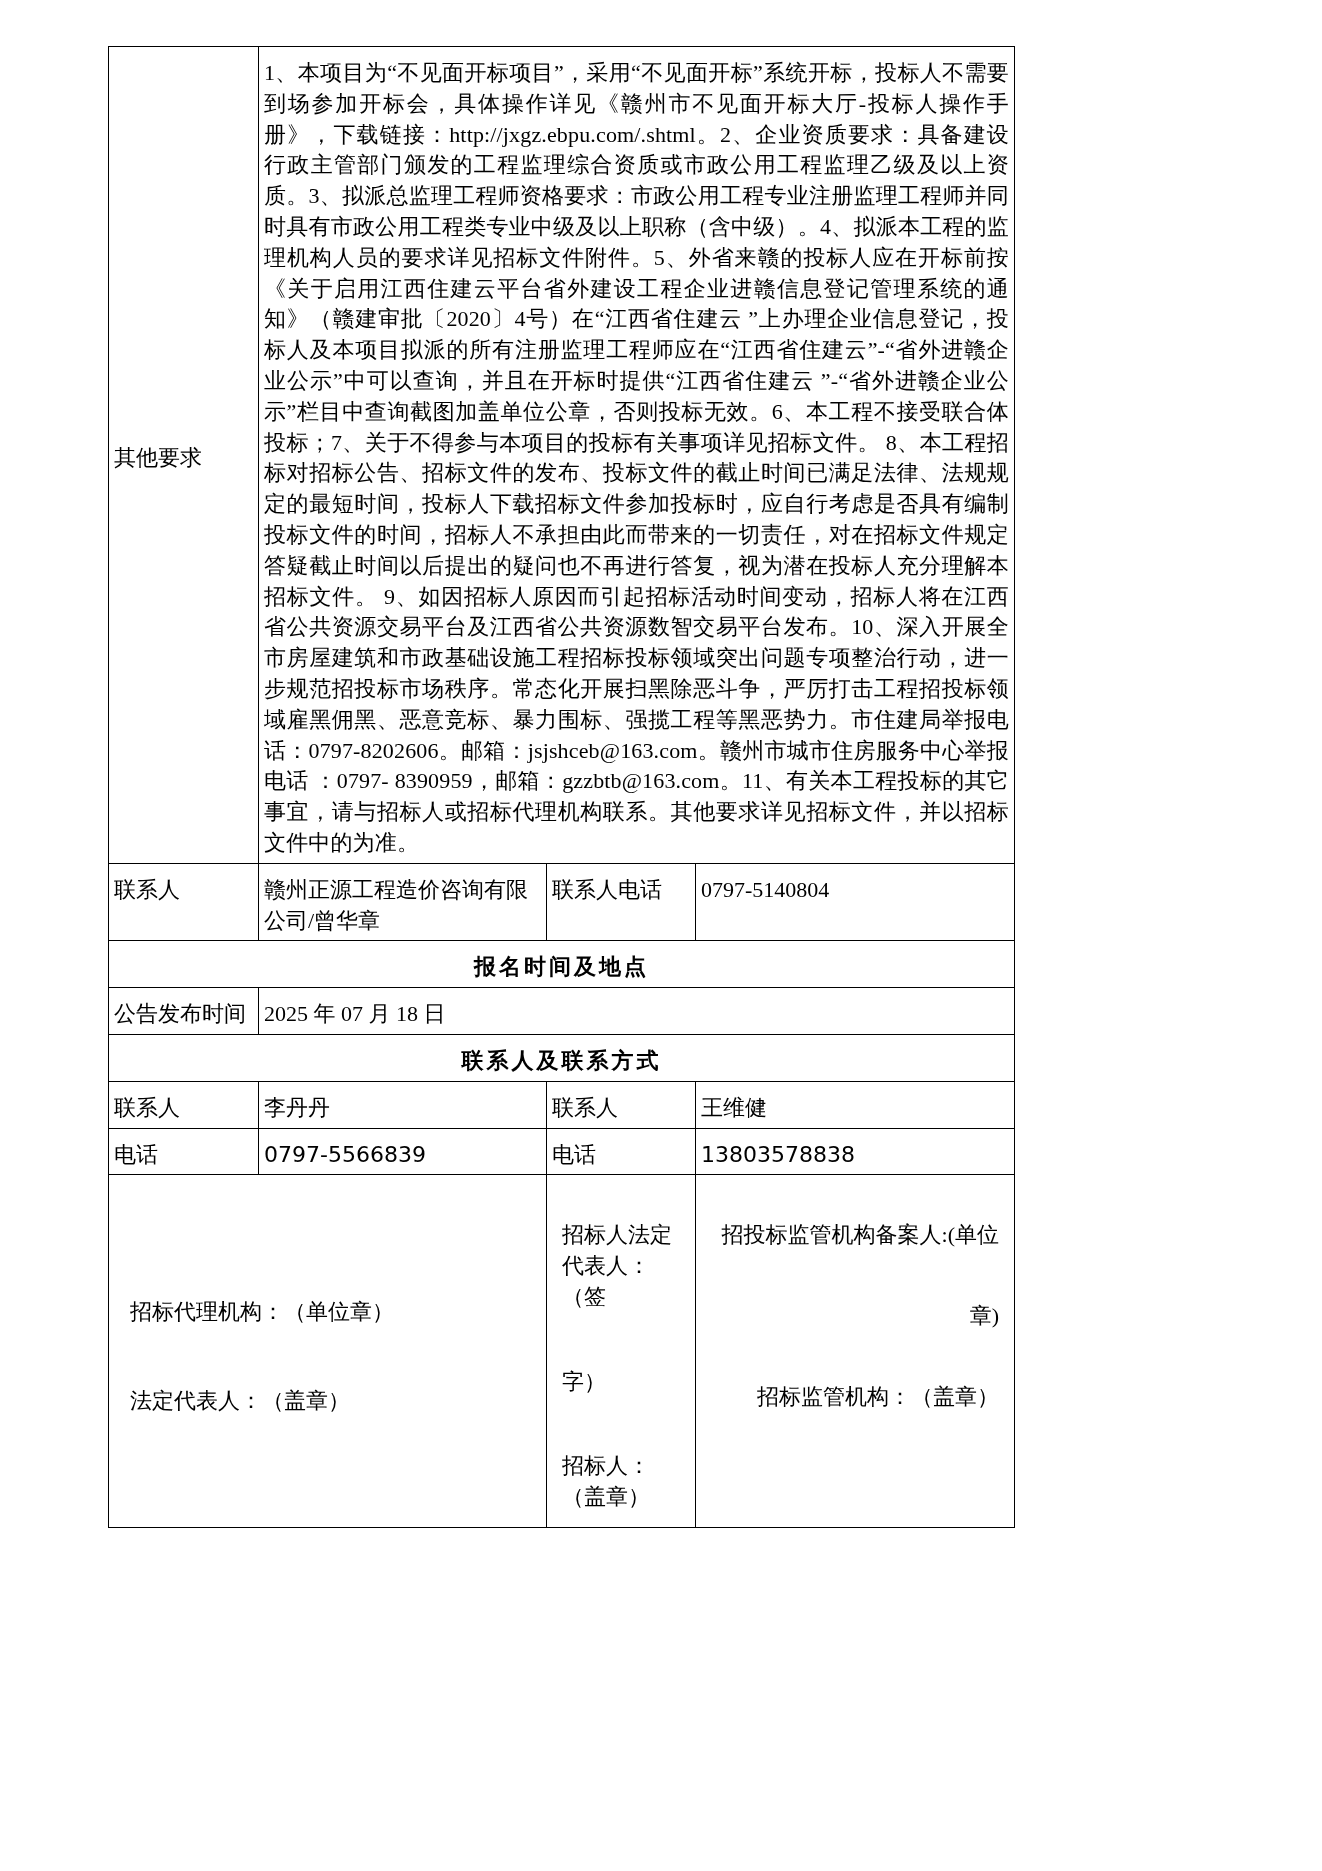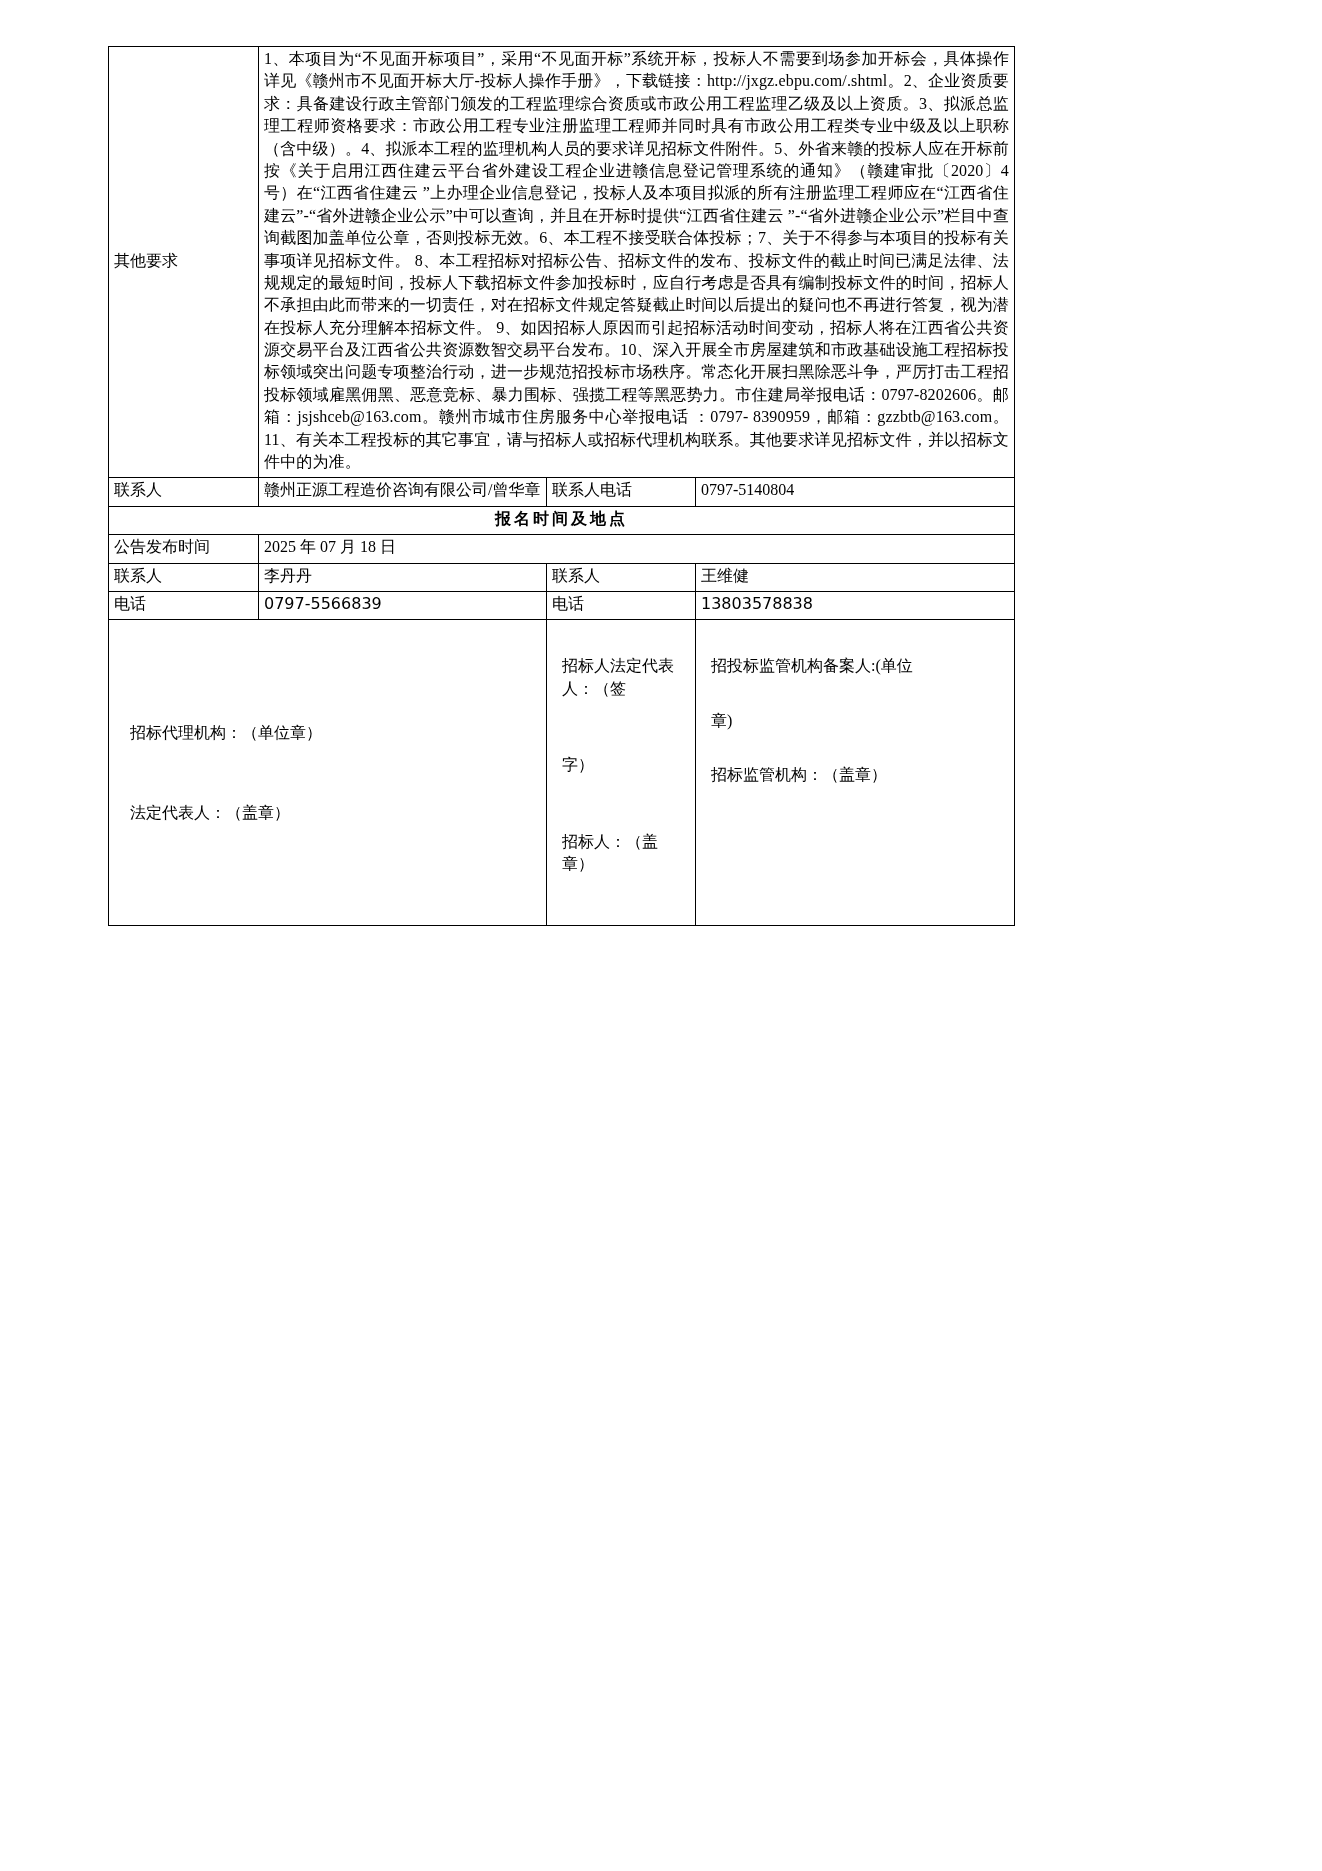--- a/index.html
+++ b/index.html
@@ -25,22 +25,22 @@
     position: absolute;
     left: 108px;
     top: 46px;
     width: 906px;
     border-collapse: collapse;
     table-layout: fixed;
   }
   table.doc td {
     border: 1.3px solid #000;
     vertical-align: top;
-    padding: 1px 5px 4px 5px;
-    font-size: 16px;
+    padding: 11px 5px 4px 5px;
+    font-size: 22px;
     line-height: 1.40;
     word-break: break-word;
     overflow-wrap: break-word;
   }
   
   .lbl-mid {
     vertical-align: middle !important;
     white-space: nowrap;
     margin-top: 6px;
   }
@@ -91,21 +91,22 @@
     gap: 58px;
   }
   .sig-mid .inner {
     justify-content: flex-start;
     padding-top: 34px;
     gap: 54px;
   }
   .sig-right .inner {
     justify-content: flex-start;
     padding-top: 34px;
-    gap: 32px;
+    gap: 50px;
+    text-align: right;
   }
   .sig-left .inner > div { padding-left: 6px; }
   .nowrap { white-space: nowrap; }
   .blank { min-height: 1.38em; }
 </style>
 </head>
 <body>
 
 <div class="page">
   <table class="doc">
@@ -131,20 +132,23 @@
 
       <tr>
         <td class="section-title" colspan="4">报名时间及地点</td>
       </tr>
 
       <tr>
         <td class="cell-text nowrap">公告发布时间</td>
         <td class="cell-text" colspan="3">2025 年 07 月 18 日</td>
       </tr>
 
+      <tr>
+        <td class="section-title" colspan="4">联系人及联系方式</td>
+      </tr>
 
 
 
       <tr>
         <td class="cell-text">联系人</td>
         <td class="cell-text">李丹丹</td>
         <td class="cell-text">联系人</td>
         <td class="cell-text">王维健</td>
       </tr>
 

